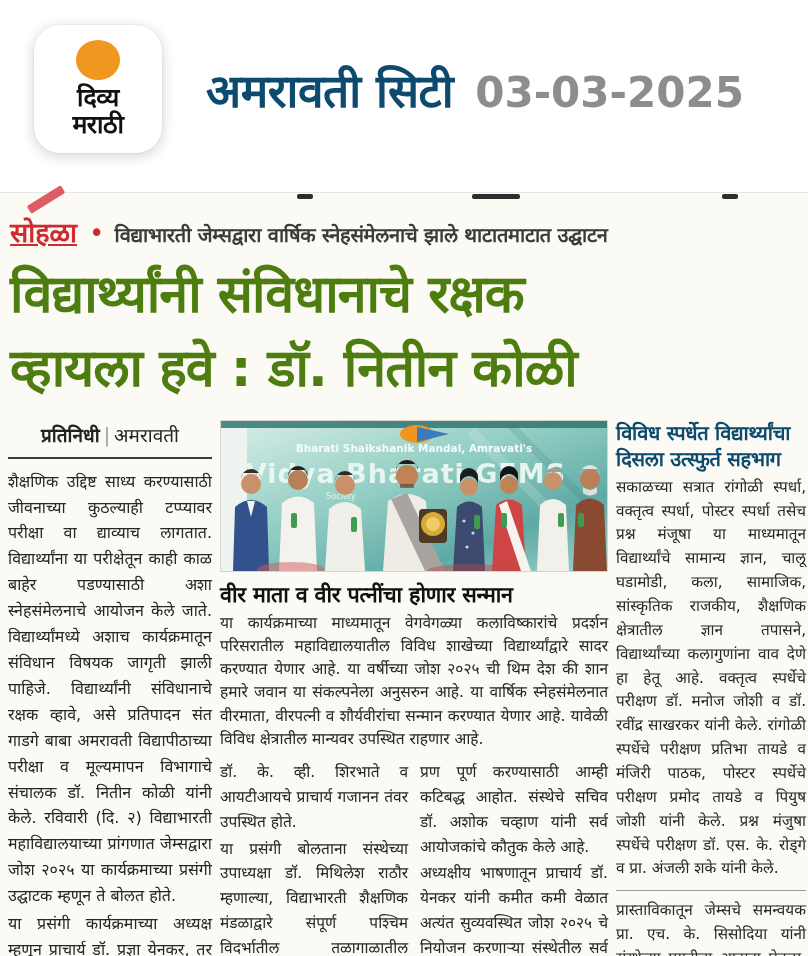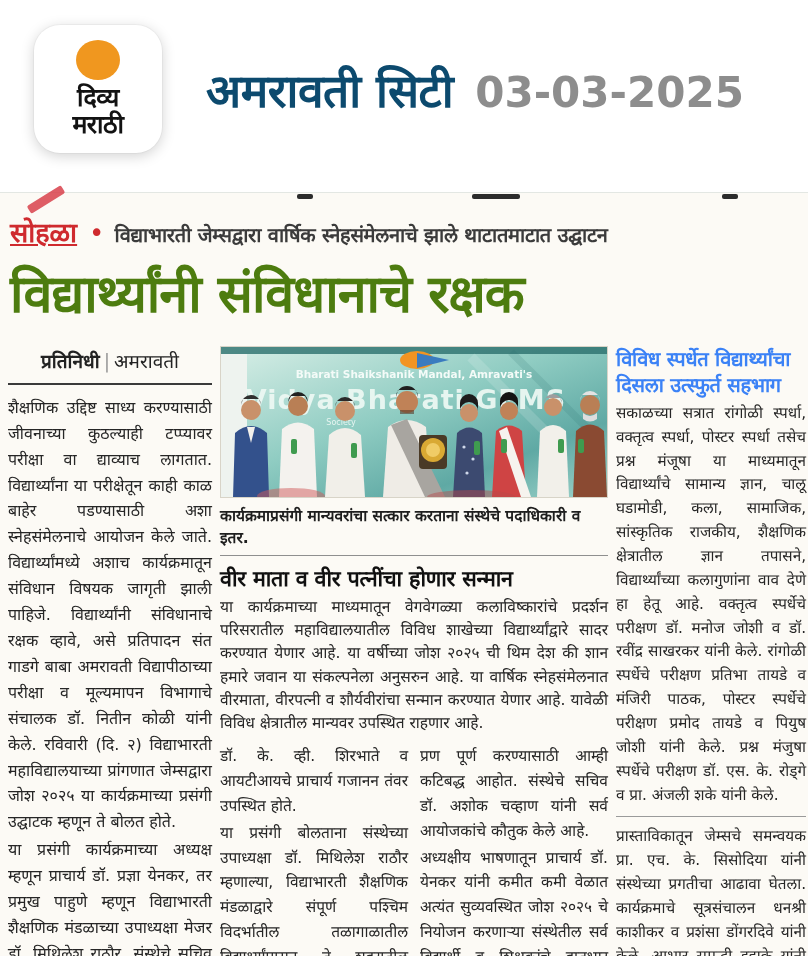--- a/index.html
+++ b/index.html
@@ -59,21 +59,21 @@
 
   
   .photo-wrap { width:388px; height:152px; border:1px solid #d8d4c8; background:#9fcfc6; }
   .caption { font-size:15.5px; font-weight:700; color:#1e1e1e; padding:6px 0 7px 0; border-bottom:1px solid #8f8f8f; }
   .mid-subhead { font-size:21.5px; font-weight:800; color:#101010; padding:7px 0 4px 0; letter-spacing:-0.3px; }
   .mid-par { font-size:15.5px; line-height:1.5; color:#262626; text-align:justify; }
   .subcols { display:grid; grid-template-columns:1fr 1fr; column-gap:12px; margin-top:9px; }
   .subcol .bodytext { font-size:15.5px; line-height:1.6; }
 
   
-  .right-head { font-size:20px; font-weight:800; color:#3b82f6; line-height:1.3; letter-spacing:-0.3px; padding-bottom:4px; }
+  .right-head { font-size:20px; font-weight:800; color:#0c4a6e; line-height:1.3; letter-spacing:-0.3px; padding-bottom:4px; }
   .rc-par { font-size:15.3px; line-height:1.56; color:#262626; text-align:justify; }
   .rc-divider { border:none; border-top:1px solid #9a9a9a; margin:9px 0 8px 0; }
 </style>
 </head>
 <body>
 
 <div class="screen">
 
   <div class="app-header">
     <div class="logo-card">
@@ -96,20 +96,21 @@
     <div class="remnant-dash rd3"></div>
 
     <div class="kicker">
       <span class="kicker-label">सोहळा</span>
       <span class="kicker-dot">•</span>
       <span class="kicker-text">विद्याभारती जेम्सद्वारा वार्षिक स्नेहसंमेलनाचे झाले थाटातमाटात उद्घाटन</span>
     </div>
 
     <div class="headline">
       <div>विद्यार्थ्यांनी संविधानाचे रक्षक</div>
+      <div>व्हायला हवे : डॉ. नितीन कोळी</div>
     </div>
 
     <div class="content">
 
       <div class="col1">
         <div class="byline">
           <b>प्रतिनिधी</b><span class="sep">|</span><span>अमरावती</span>
         </div>
         <p class="bodytext">शैक्षणिक उद्दिष्ट साध्य करण्यासाठी जीवनाच्या कुठल्याही टप्प्यावर परीक्षा वा द्याव्याच लागतात. विद्यार्थ्यांना या परीक्षेतून काही काळ बाहेर पडण्यासाठी अशा स्नेहसंमेलनाचे आयोजन केले जाते. विद्यार्थ्यांमध्ये अशाच कार्यक्रमातून संविधान विषयक जागृती झाली पाहिजे. विद्यार्थ्यांनी संविधानाचे रक्षक व्हावे, असे प्रतिपादन संत गाडगे बाबा अमरावती विद्यापीठाच्या परीक्षा व मूल्यमापन विभागाचे संचालक डॉ. नितीन कोळी यांनी केले. रविवारी (दि. २) विद्याभारती महाविद्यालयाच्या प्रांगणात जेम्सद्वारा जोश २०२५ या कार्यक्रमाच्या प्रसंगी उद्घाटक म्हणून ते बोलत होते.</p>
         <p class="bodytext">या प्रसंगी कार्यक्रमाच्या अध्यक्ष म्हणून प्राचार्य डॉ. प्रज्ञा येनकर, तर प्रमुख पाहुणे म्हणून विद्याभारती शैक्षणिक मंडळाच्या उपाध्यक्षा मेजर डॉ. मिथिलेश राठौर, संस्थेचे सचिव डॉ. अशोक चव्हाण, कोषाध्यक्ष रघुनाथजी रोडे, विद्याभारती फार्मसीचे प्राचार्य डॉ. एस. डी. पांडे, प्रतिभाताई पाटील, शिक्षणशास्त्र महाविद्यालयाचे प्राचार्य</p>
@@ -190,21 +191,20 @@
                 <path d="M359 54 a10 10 0 0 1 20 0 l-2 -6 h-16 Z" fill="#e3e3e3"></path>
               <path d="M362 66 q7 6 14 0 l0 6 q-7 5 -14 0 Z" fill="#dddddd"></path>
               <path d="M352 150 L355 84 Q369 71 383 84 L386 150 Z" fill="#8a4a32"></path>
               <rect x="357" y="92" width="6" height="14" fill="#3f9b4f" rx="2"></rect>
             </g>
 
             <ellipse cx="70" cy="149" rx="34" ry="8" fill="#cf5a5a" opacity="0.5"></ellipse>
             <ellipse cx="250" cy="150" rx="44" ry="7" fill="#b84a4a" opacity="0.45"></ellipse>
           </svg>
         </div>
-        <div class="caption">कार्यक्रमाप्रसंगी मान्यवरांचा सत्कार करताना संस्थेचे पदाधिकारी व इतर.</div>
         <div class="mid-subhead">वीर माता व वीर पत्नींचा होणार सन्मान</div>
         <p class="mid-par">या कार्यक्रमाच्या माध्यमातून वेगवेगळ्या कलाविष्कारांचे प्रदर्शन परिसरातील महाविद्यालयातील विविध शाखेच्या विद्यार्थ्यांद्वारे सादर करण्यात येणार आहे. या वर्षीच्या जोश २०२५ ची थिम देश की शान हमारे जवान या संकल्पनेला अनुसरुन आहे. या वार्षिक स्नेहसंमेलनात वीरमाता, वीरपत्नी व शौर्यवीरांचा सन्मान करण्यात येणार आहे. यावेळी विविध क्षेत्रातील मान्यवर उपस्थित राहणार आहे.</p>
         <div class="subcols">
           <div class="subcol">
             <p class="bodytext">डॉ. के. व्ही. शिरभाते व आयटीआयचे प्राचार्य गजानन तंवर उपस्थित होते.</p>
             <p class="bodytext">या प्रसंगी बोलताना संस्थेच्या उपाध्यक्षा डॉ. मिथिलेश राठौर म्हणाल्या, विद्याभारती शैक्षणिक मंडळाद्वारे संपूर्ण पश्चिम विदर्भातील तळागाळातील विद्यार्थ्यांपासून ते शहरातील विद्यार्थ्यांपर्यंत सर्वांचा सर्व अंगांनी विकास व प्रगती व्हावी हा डॉ. देविसिंहजी शेखावत यांनी घेतलेला</p>
           </div>
           <div class="subcol">
             <p class="bodytext">प्रण पूर्ण करण्यासाठी आम्ही कटिबद्ध आहोत. संस्थेचे सचिव डॉ. अशोक चव्हाण यांनी सर्व आयोजकांचे कौतुक केले आहे.</p>
             <p class="bodytext">अध्यक्षीय भाषणातून प्राचार्य डॉ. येनकर यांनी कमीत कमी वेळात अत्यंत सुव्यवस्थित जोश २०२५ चे नियोजन करणाऱ्या संस्थेतील सर्व विद्यार्थी व शिक्षकांचे हातभार लाभले असल्याचे मत व्यक्त केले.</p>

